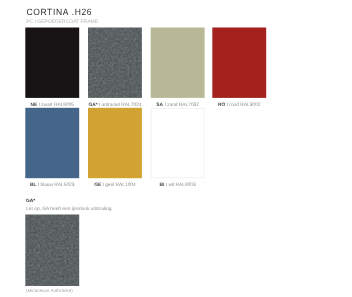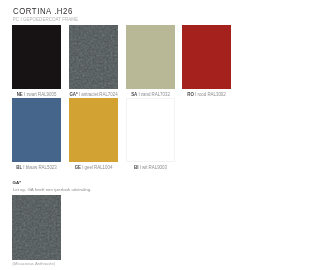--- a/index.html
+++ b/index.html
@@ -1,18 +1,18 @@
 <!DOCTYPE html>
 <html><head>
 <meta charset="utf-8">
 <style>
   html,body{margin:0;padding:0;}
   body{width:245px;height:270px;background:#ffffff;
        font-family:"Liberation Sans",sans-serif;overflow:hidden;}
-  .page{position:relative;width:245px;height:194px;background:#ffffff;}
+  .page{position:relative;width:245px;height:194px;background:#ffffff;margin-left:11px;}
 
   .title{position:absolute;left:12.5px;top:6.0px;font-size:8.3px;
          font-weight:400;letter-spacing:0.62px;color:#302c2c;white-space:nowrap;
          transform:scaleX(0.935);transform-origin:left top;}
   .subtitle{position:absolute;left:12.8px;top:17.2px;font-size:4.5px;
             font-weight:400;letter-spacing:0.03px;color:#b4b4b5;white-space:nowrap;}
 
   .swatch{position:absolute;width:49px;height:64px;overflow:hidden;}
   .swatch .tex{position:absolute;inset:0;}
   .swatch.bordered{box-sizing:border-box;border:1px solid #f3f3f4;}

